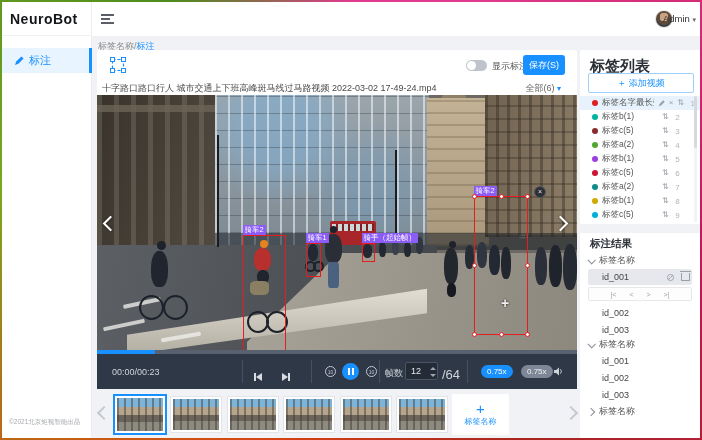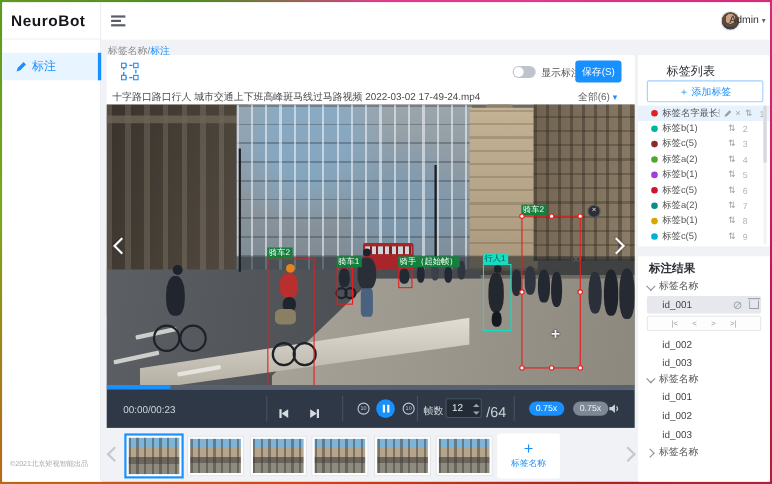--- a/index.html
+++ b/index.html
@@ -60,21 +60,21 @@
   .wall{left:30px;top:188px;width:300px;height:72px;background:linear-gradient(#e6e2d8,#b2ada1);clip-path:polygon(0 72%,100% 8%,100% 42%,0 100%);}
   .sidewalk{left:150px;top:158px;width:330px;height:101px;background:linear-gradient(100deg,#a8a399,#8d887e);clip-path:polygon(28% 0,100% 0,100% 100%,0 100%,0 88%);}
   .bus{left:233px;top:126px;width:46px;height:24px;background:#a8262a;border-radius:2px;}
   .bus .win{position:absolute;left:2px;top:3px;right:2px;height:7px;background:repeating-linear-gradient(90deg,#cfd6da 0 4px,#7d2022 4px 6px);}
   .pole{background:#1a1d22;width:2px;}
   .fig{background:#232933;border-radius:45% 45% 40% 40%;}
   .head{border-radius:50%;background:#1d222b;}
   .wheel{border:2px solid #1c212a;border-radius:50%;background:rgba(0,0,0,0);box-sizing:border-box;}
   
   .bbox{border:1.5px solid #e71d1d;box-sizing:border-box;}
-  .bbox .tag{position:absolute;left:-1.5px;top:-11px;background:#15803d;color:#fff;font-size:7.5px;line-height:10px;padding:0 2px;white-space:nowrap;}
+  .bbox .tag{position:absolute;left:-1.5px;top:-11px;background:#8b5cf6;color:#fff;font-size:7.5px;line-height:10px;padding:0 2px;white-space:nowrap;}
   .bbox.teal{border-color:#17dcc2;}
   .bbox.teal .tag{background:#17dcc2;color:#06564a;}
   .hdl{position:absolute;width:5px;height:5px;border-radius:50%;background:#fff;border:1px solid #e71d1d;box-sizing:border-box;}
   #delbox{width:12px;height:12px;border-radius:50%;background:#2c2f35;border:1px solid #56595f;color:#e8e8e8;font-size:7px;line-height:10px;text-align:center;box-sizing:border-box;}
   .navchev{width:9px;height:9px;border-left:2.5px solid #fff;border-bottom:2.5px solid #fff;filter:drop-shadow(0 0 1px rgba(0,0,0,.6));}
   #progress{left:0;bottom:0;width:480px;height:4px;background:#57616f;}
   #progress .fill{position:absolute;left:0;top:0;height:4px;background:#1890ff;}
   
   #controls{left:0;top:304px;width:480px;height:35px;background:#2e3847;color:#cfd4da;}
   .cdiv{top:6px;width:1px;height:23px;background:#46505e;}
@@ -99,21 +99,21 @@
   .mini{width:100%;height:100%;background-image:
     repeating-linear-gradient(90deg,rgba(60,55,48,.5) 0 2px,rgba(0,0,0,0) 2px 7px),
     linear-gradient(180deg,#7db4d8 0 26%,#b5a58c 26% 52%,#6b655c 52% 72%,#8d8density8a80 72%);
     background-image:repeating-linear-gradient(90deg,rgba(60,55,48,.45) 0 2px,rgba(0,0,0,0) 2px 7px),linear-gradient(180deg,#7db4d8 0 26%,#b5a58c 26% 52%,#6b655c 52% 72%,#8d8a80 72%);}
   #addvideo{left:450px;top:392px;width:57px;height:41px;background:#fff;border-radius:2px;display:flex;flex-direction:column;align-items:center;justify-content:center;color:#1890ff;}
   #addvideo .plus{font-size:15px;line-height:14px;}
   #addvideo .txt{font-size:8px;}
   .stripchev{width:8px;height:8px;border-left:2px solid #c4c8cf;border-bottom:2px solid #c4c8cf;}
   
   #rpanel{left:578px;top:48px;width:120px;height:388px;background:#fff;border-radius:2px;}
-  #lp-title{left:10px;top:7px;font-size:11px;font-weight:normal;color:#2b2f36;margin-left:16px;}
+  #lp-title{left:10px;top:7px;font-size:15px;font-weight:bold;color:#2b2f36;}
   #addlabel{left:8px;top:23px;width:104px;height:18px;border:1px solid #9ed0ff;border-radius:2px;background:#fff;color:#1890ff;font-size:9px;display:flex;align-items:center;justify-content:center;}
   #lrows{left:0;top:46px;width:120px;}
   .lrow{height:14px;display:flex;align-items:center;padding:0 5px 0 12px;gap:4px;}
   .lrow.sel{background:#e7f2fd;}
   .dot{width:6px;height:6px;border-radius:50%;flex:none;}
   .lname{font-size:8.5px;color:#555;white-space:nowrap;overflow:hidden;max-width:56px;flex:1;}
   .licn{color:#9aa0a8;font-size:8px;flex:none;line-height:1;}
   .lord{color:#b0b4ba;font-size:8px;width:7px;text-align:right;flex:none;}
   #lscroll{left:114px;top:46px;width:3px;height:126px;background:#f2f3f5;}
   #lscroll .th{position:absolute;left:0;top:0;width:3px;height:52px;background:#d7d9dd;border-radius:2px;}
@@ -244,23 +244,20 @@
 
       <div class="abs bbox" style="left:146px;top:140px;width:43px;height:118px;">
         <span class="tag">骑车2</span>
       </div>
       <div class="abs bbox" style="left:209px;top:148px;width:15px;height:34px;">
         <span class="tag">骑车1</span>
       </div>
       <div class="abs bbox" style="left:265px;top:148px;width:13px;height:19px;">
         <span class="tag">骑手（起始帧）</span>
       </div>
-      <div class="abs bbox teal" style="left:342px;top:145px;width:26px;height:61px;">
-        <span class="tag">行人1</span>
-      </div>
       <div class="abs bbox" style="left:377px;top:101px;width:54px;height:139px;">
         <span class="tag">骑车2</span>
         <span class="hdl" style="left:-3px;top:-3px;"></span>
         <span class="hdl" style="left:50%;margin-left:-2.5px;top:-3px;"></span>
         <span class="hdl" style="right:-3px;top:-3px;"></span>
         <span class="hdl" style="left:-3px;top:50%;margin-top:-2.5px;"></span>
         <span class="hdl" style="right:-3px;top:50%;margin-top:-2.5px;"></span>
         <span class="hdl" style="left:-3px;bottom:-3px;"></span>
         <span class="hdl" style="left:50%;margin-left:-2.5px;bottom:-3px;"></span>
         <span class="hdl" style="right:-3px;bottom:-3px;"></span>
@@ -333,21 +330,21 @@
         <div class="mini"></div>
       </div>
   <div id="addvideo" class="abs">
     <span class="plus">+</span>
     <span class="txt">标签名称</span>
   </div>
   <div class="abs stripchev" style="left:564px;top:406px;transform:rotate(-135deg);"></div>
 
   <div id="rpanel" class="abs">
     <div id="lp-title" class="abs">标签列表</div>
-    <div id="addlabel" class="abs">＋ 添加标签</div>
+    <div id="addlabel" class="abs">＋ 添加视频</div>
 
     <div id="lrows" class="abs">
       <div class="lrow sel">
         <span class="dot" style="background: rgb(224, 31, 31);"></span>
         <span class="lname">标签名字最长数...</span>
         <svg class="licn" width="7" height="7" viewBox="0 0 10 10">
               <path d="M1 9l1.2-3.4L7.4.4l2.2 2.2-5.2 5.2z" fill="#9aa0a8"></path>
             </svg>
         <span class="licn">×</span>
         <span class="licn">⇅</span>

